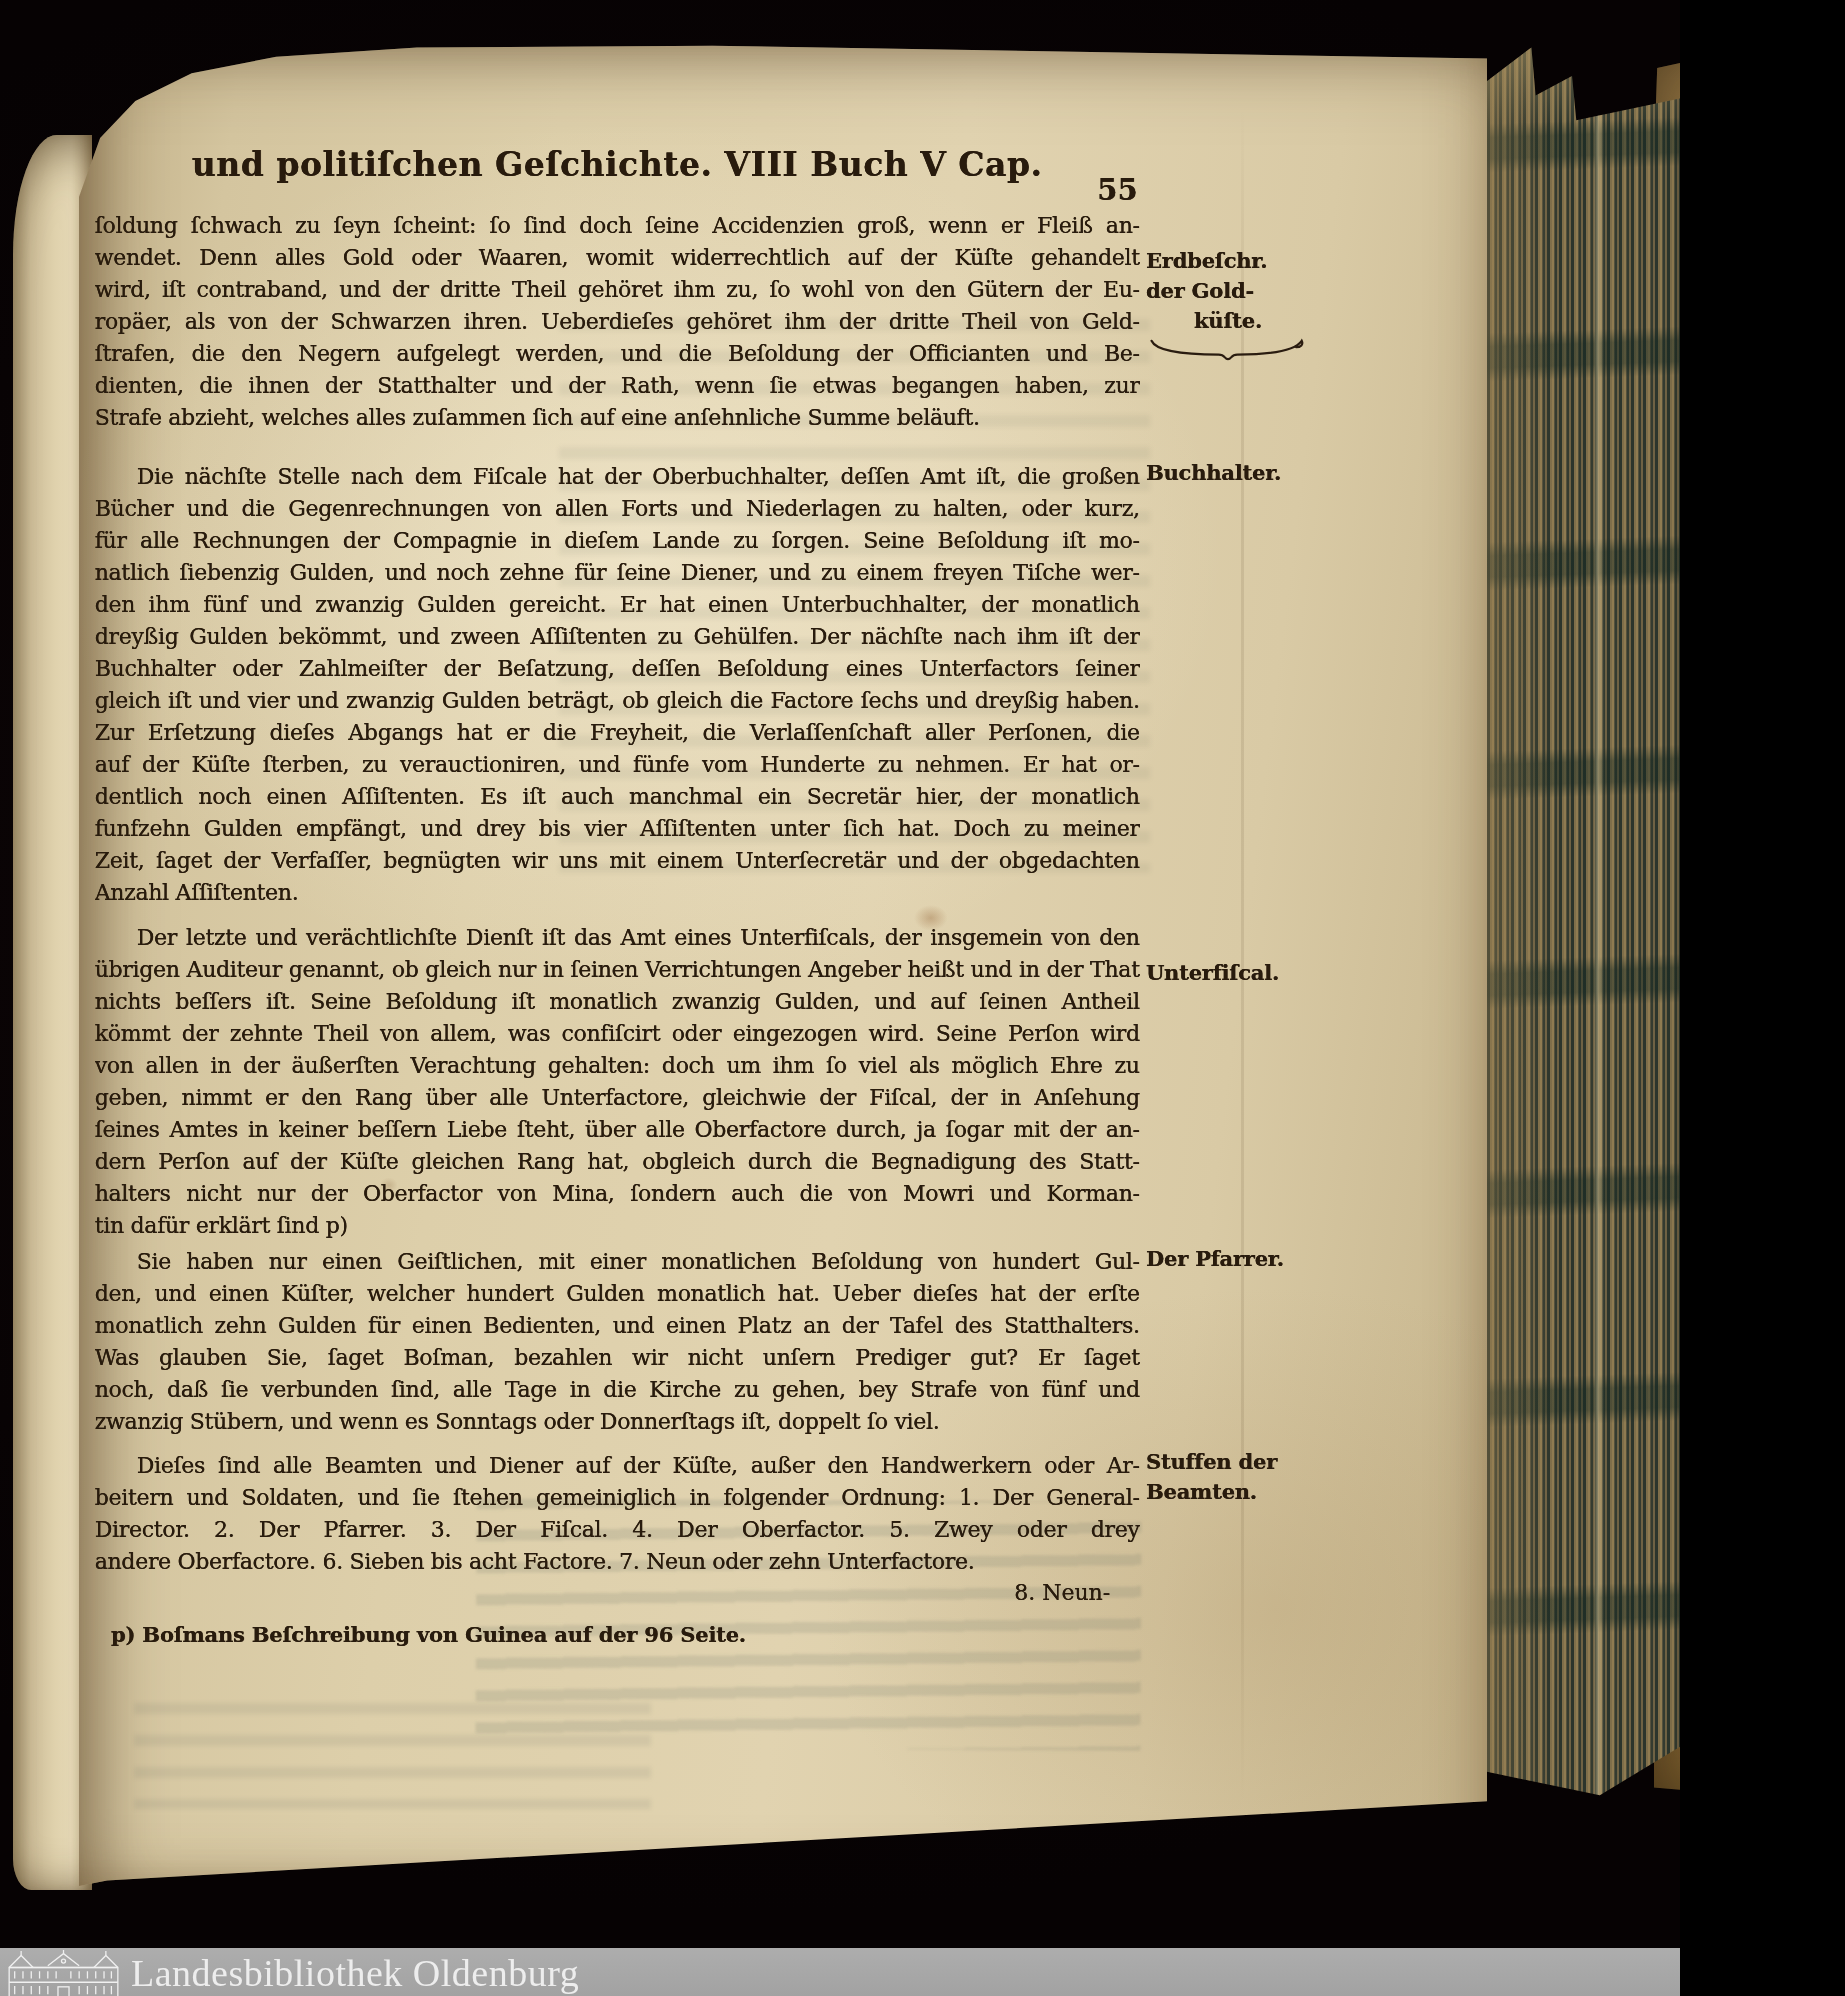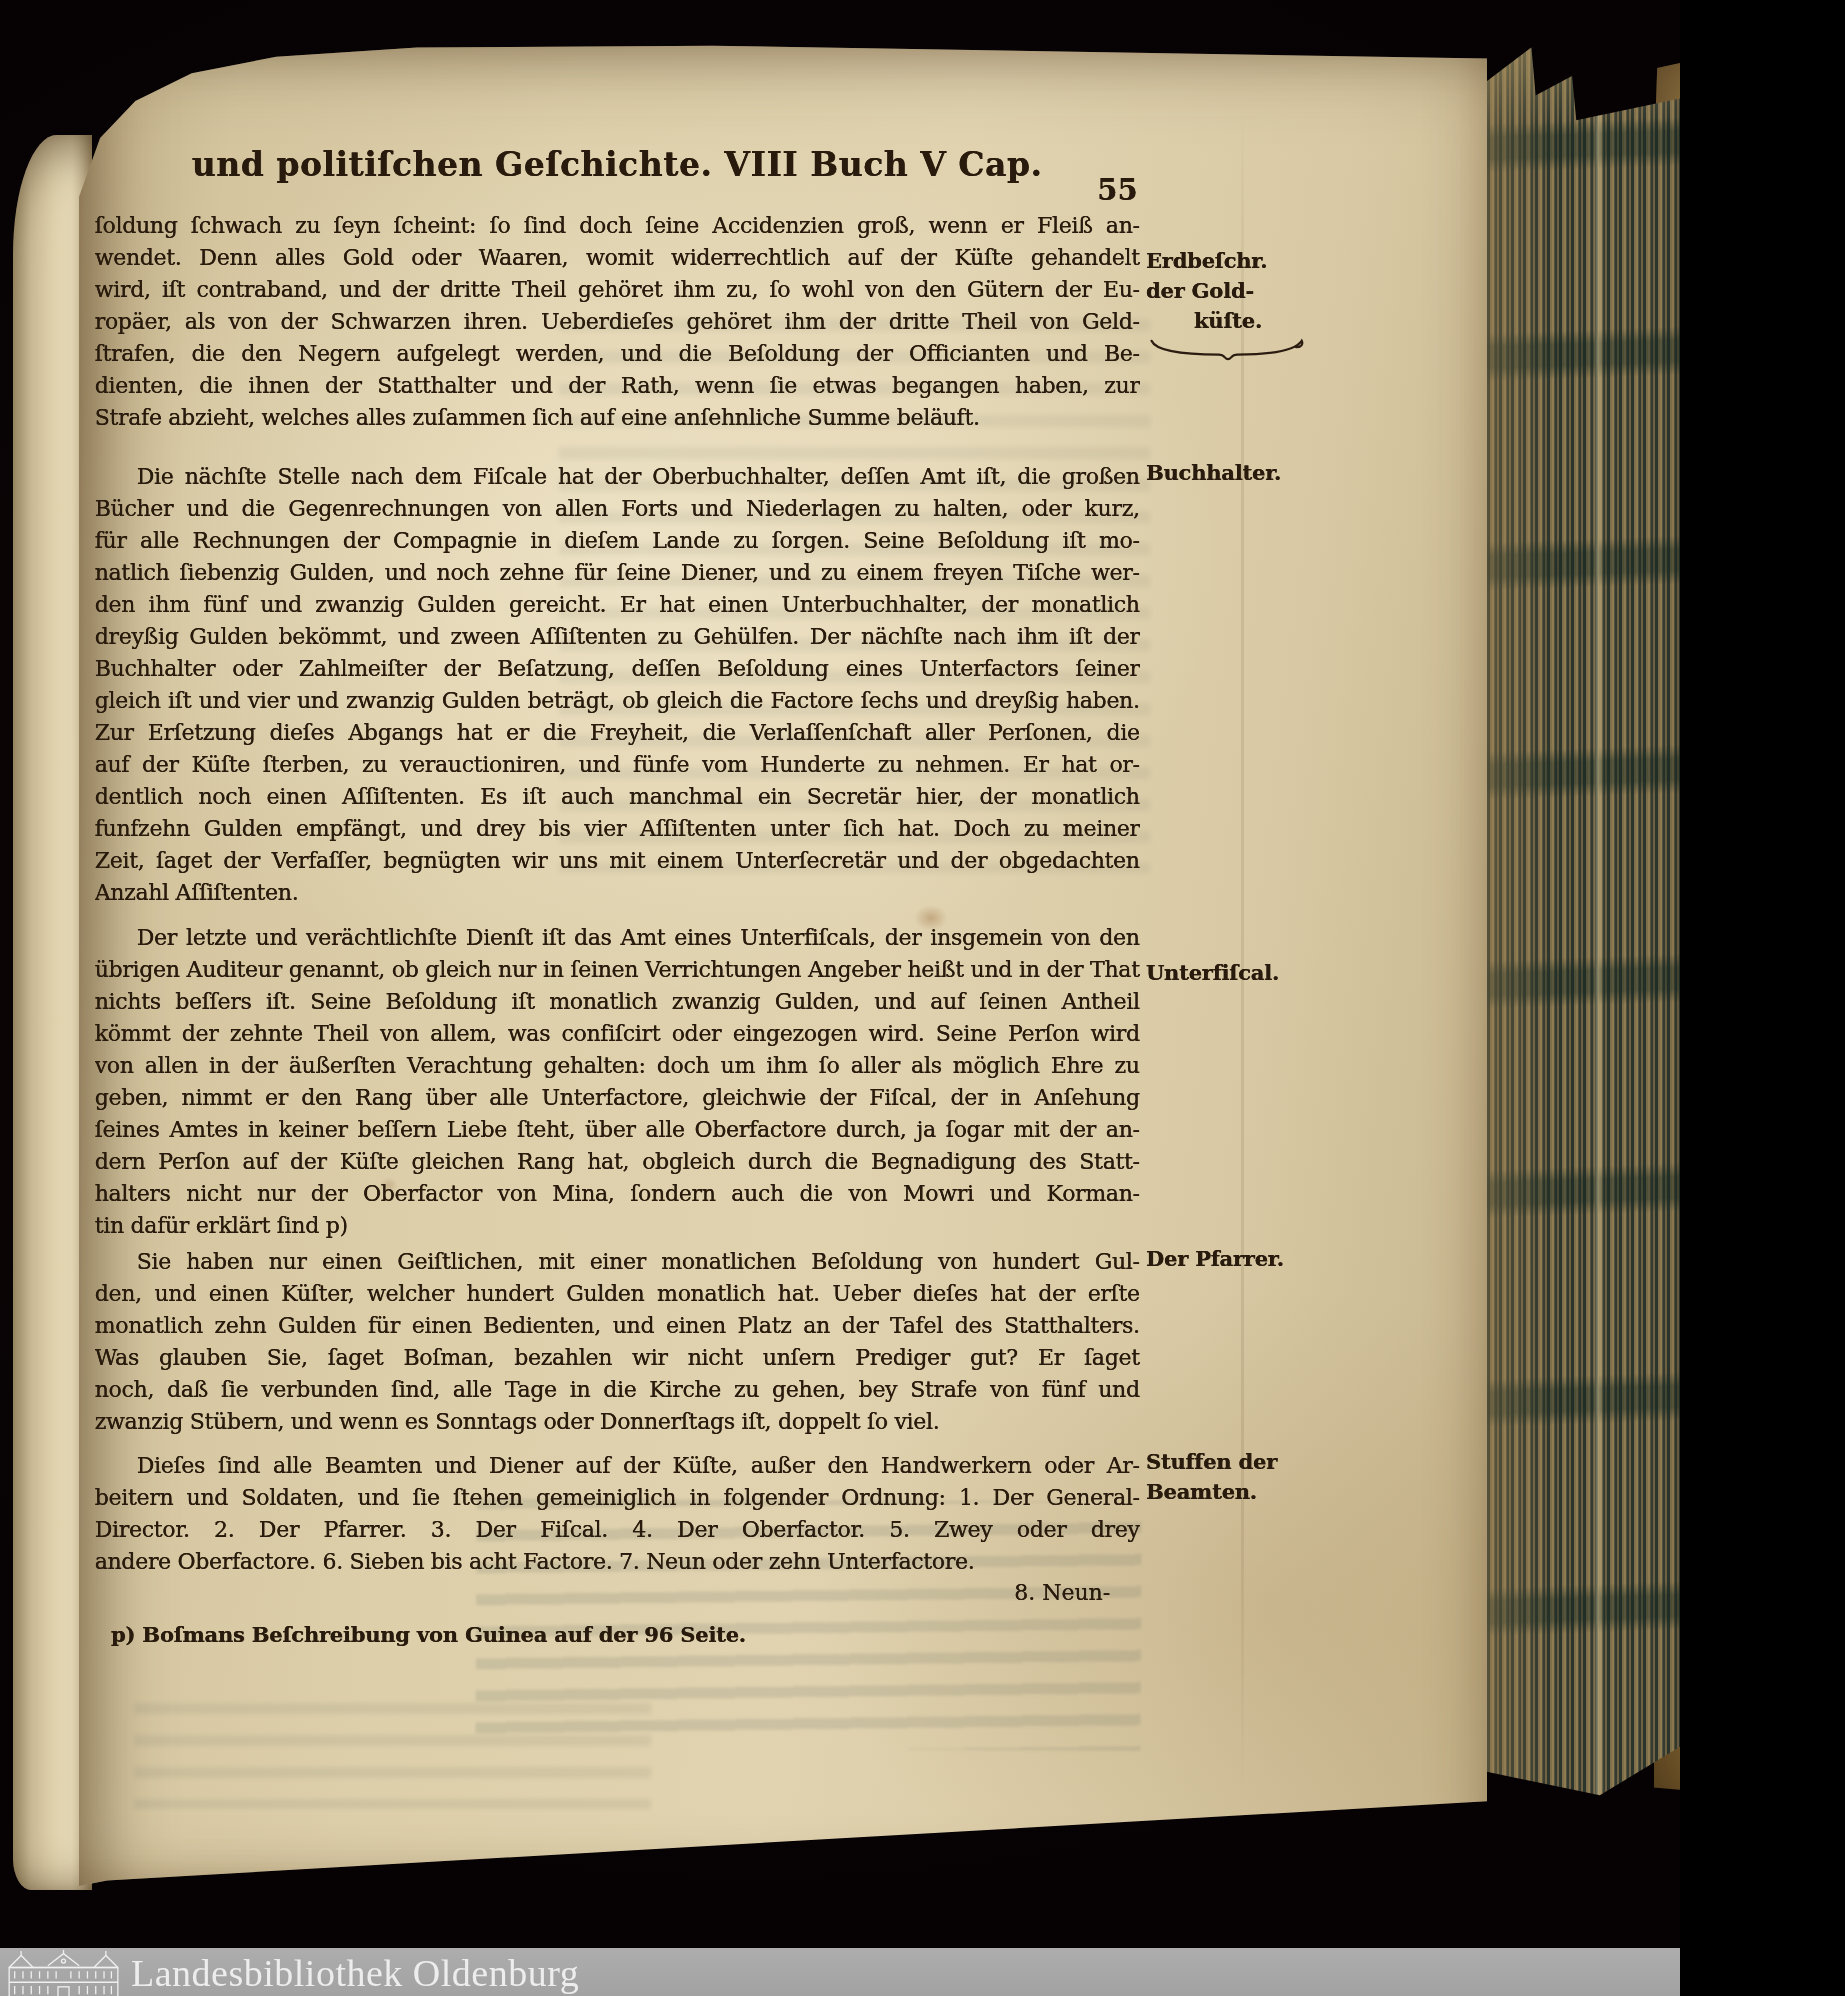--- a/index.html
+++ b/index.html
@@ -125,21 +125,21 @@
           <div class="line">dentlich noch einen Aſſiſtenten. Es iſt auch manchmal ein Secretär hier, der monatlich</div>
           <div class="line">funfzehn Gulden empfängt, und drey bis vier Aſſiſtenten unter ſich hat. Doch zu meiner</div>
           <div class="line">Zeit, ſaget der Verfaſſer, begnügten wir uns mit einem Unterſecretär und der obgedachten</div>
           <div class="line lastline">Anzahl Aſſiſtenten.</div>
         </div>
         <div class="para" style="top: 880px;">
           <div class="line indent">Der letzte und verächtlichſte Dienſt iſt das Amt eines Unterfiſcals, der insgemein von den</div>
           <div class="line">übrigen Auditeur genannt, ob gleich nur in ſeinen Verrichtungen Angeber heißt und in der That</div>
           <div class="line">nichts beſſers iſt. Seine Beſoldung iſt monatlich zwanzig Gulden, und auf ſeinen Antheil</div>
           <div class="line">kömmt der zehnte Theil von allem, was confiſcirt oder eingezogen wird. Seine Perſon wird</div>
-          <div class="line">von allen in der äußerſten Verachtung gehalten: doch um ihm ſo aller als möglich Ehre zu</div>
+          <div class="line">von allen in der äußerſten Verachtung gehalten: doch um ihm ſo viel als möglich Ehre zu</div>
           <div class="line">geben, nimmt er den Rang über alle Unterfactore, gleichwie der Fiſcal, der in Anſehung</div>
           <div class="line">ſeines Amtes in keiner beſſern Liebe ſteht, über alle Oberfactore durch, ja ſogar mit der an-</div>
           <div class="line">dern Perſon auf der Küſte gleichen Rang hat, obgleich durch die Begnadigung des Statt-</div>
           <div class="line">halters nicht nur der Oberfactor von Mina, ſondern auch die von Mowri und Korman-</div>
           <div class="line lastline">tin dafür erklärt ſind p)</div>
         </div>
         <div class="para" style="top: 1204px;">
           <div class="line indent">Sie haben nur einen Geiſtlichen, mit einer monatlichen Beſoldung von hundert Gul-</div>
           <div class="line">den, und einen Küſter, welcher hundert Gulden monatlich hat. Ueber dieſes hat der erſte</div>
           <div class="line">monatlich zehn Gulden für einen Bedienten, und einen Platz an der Tafel des Statthalters.</div>

